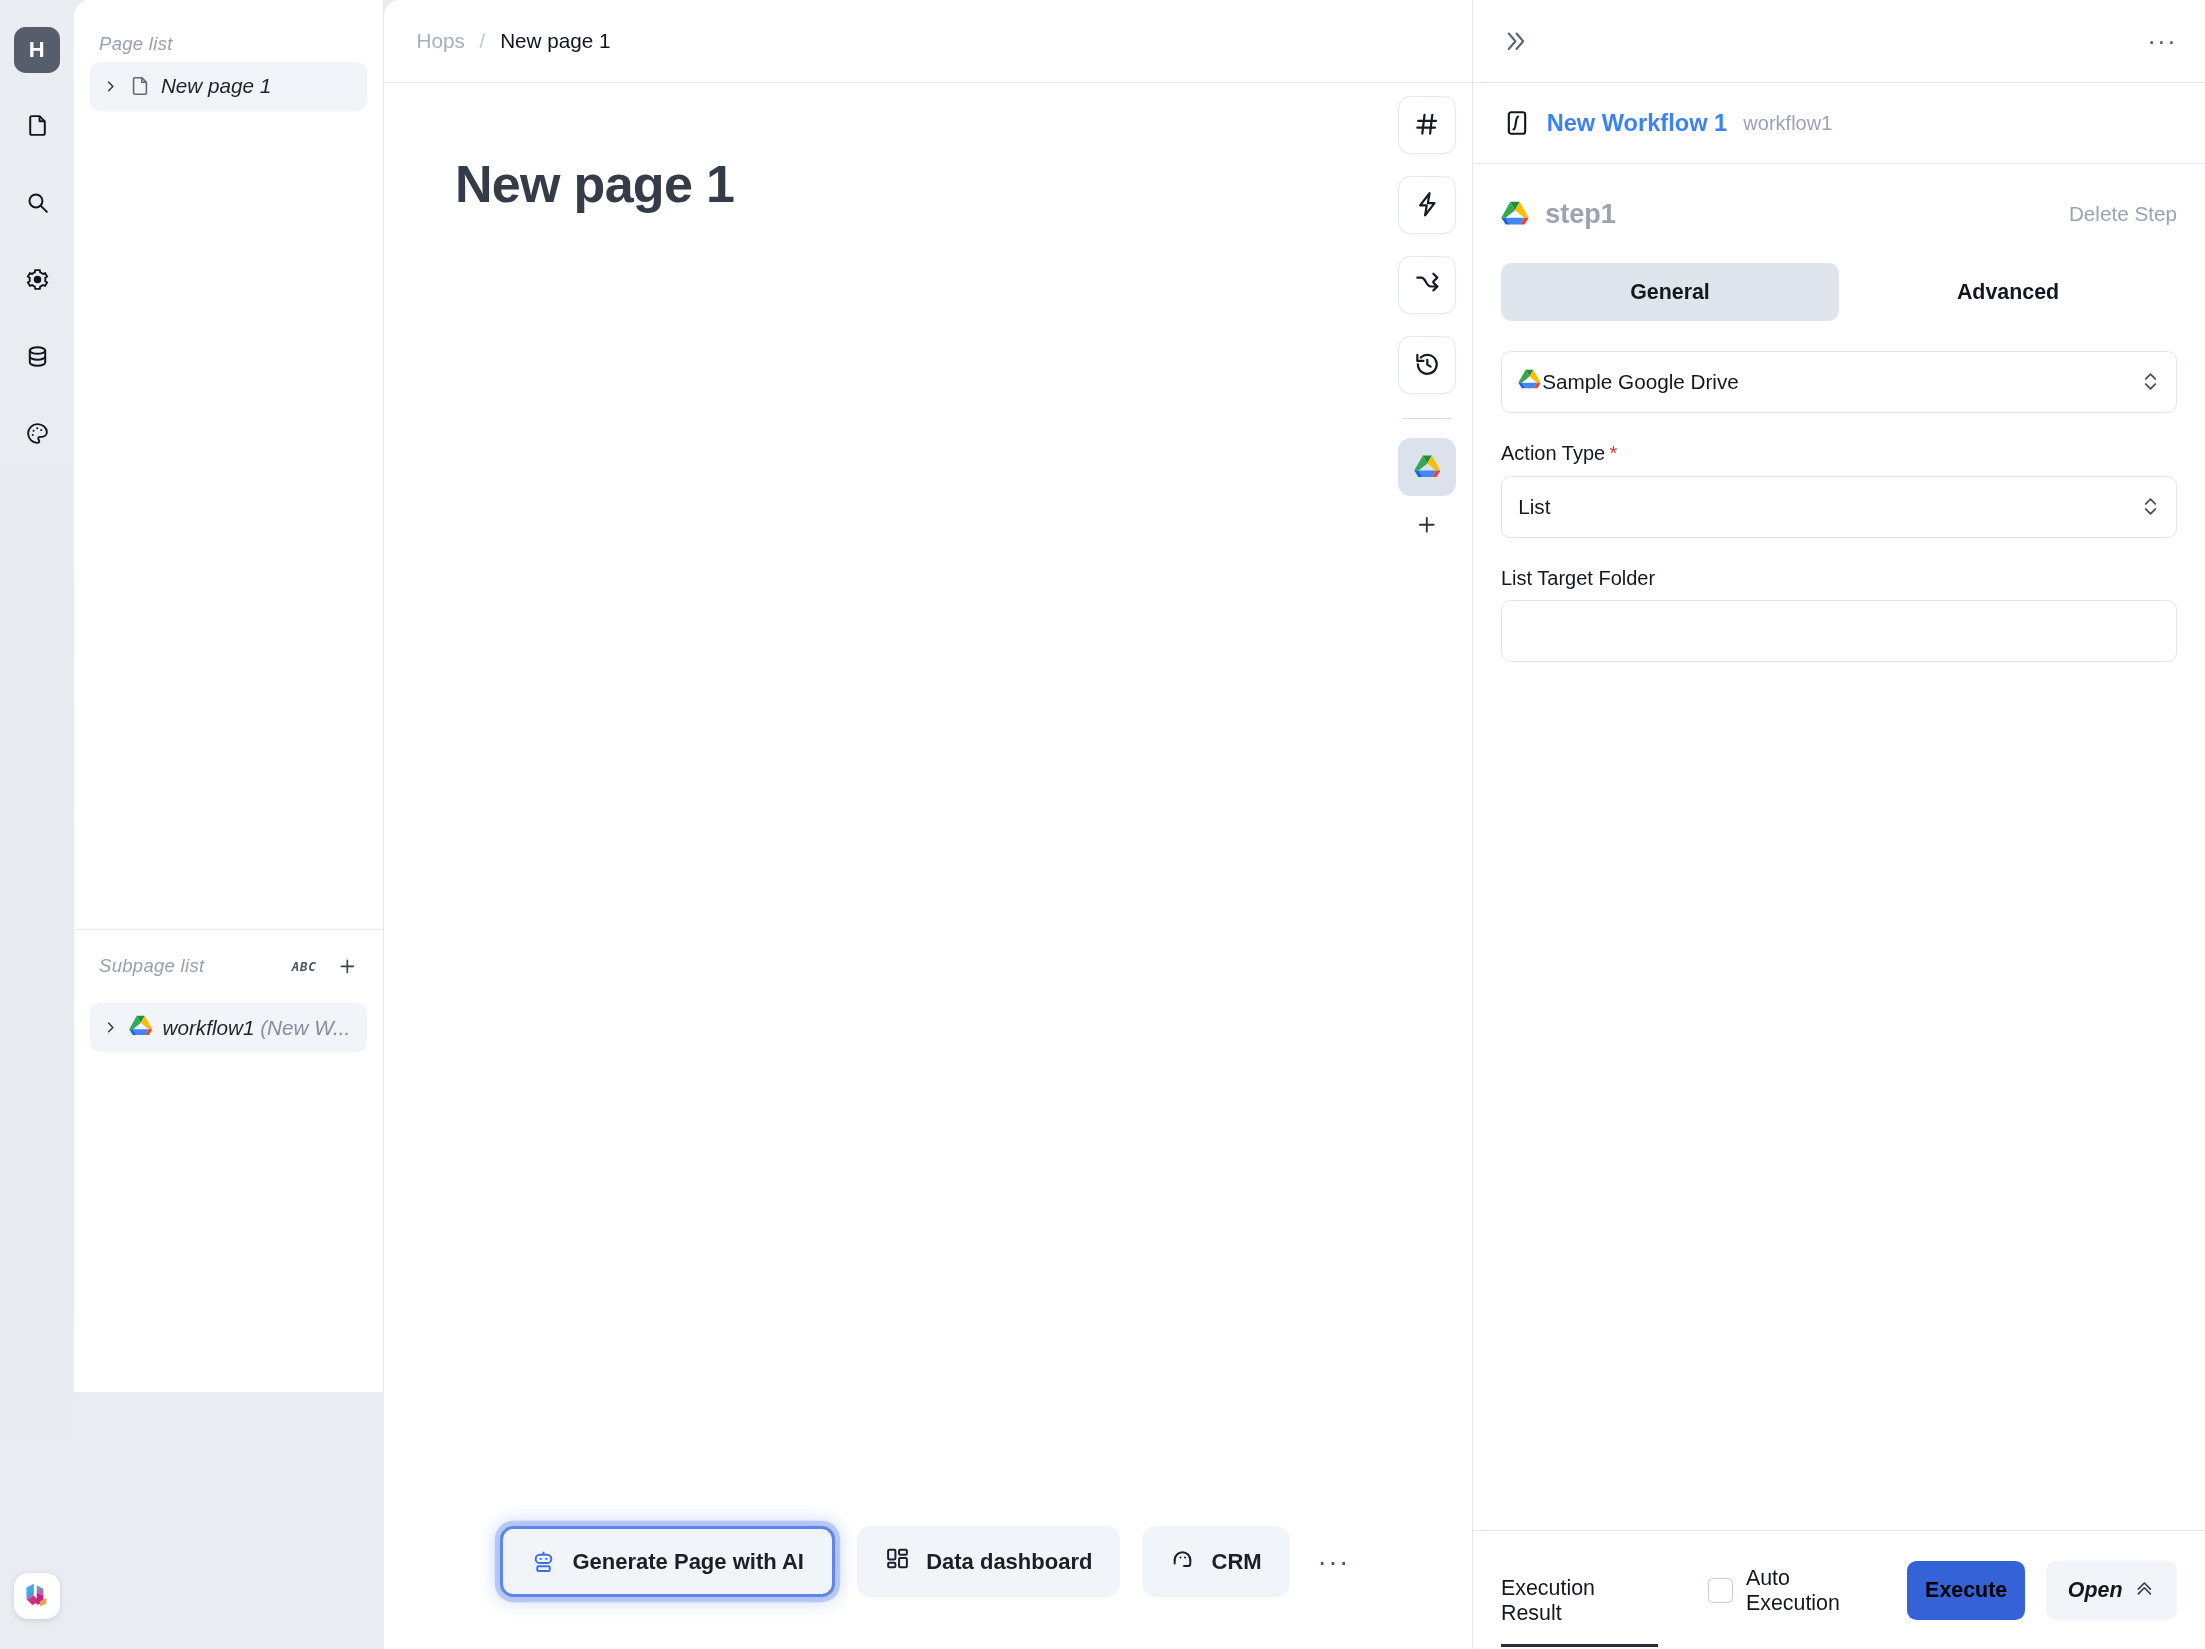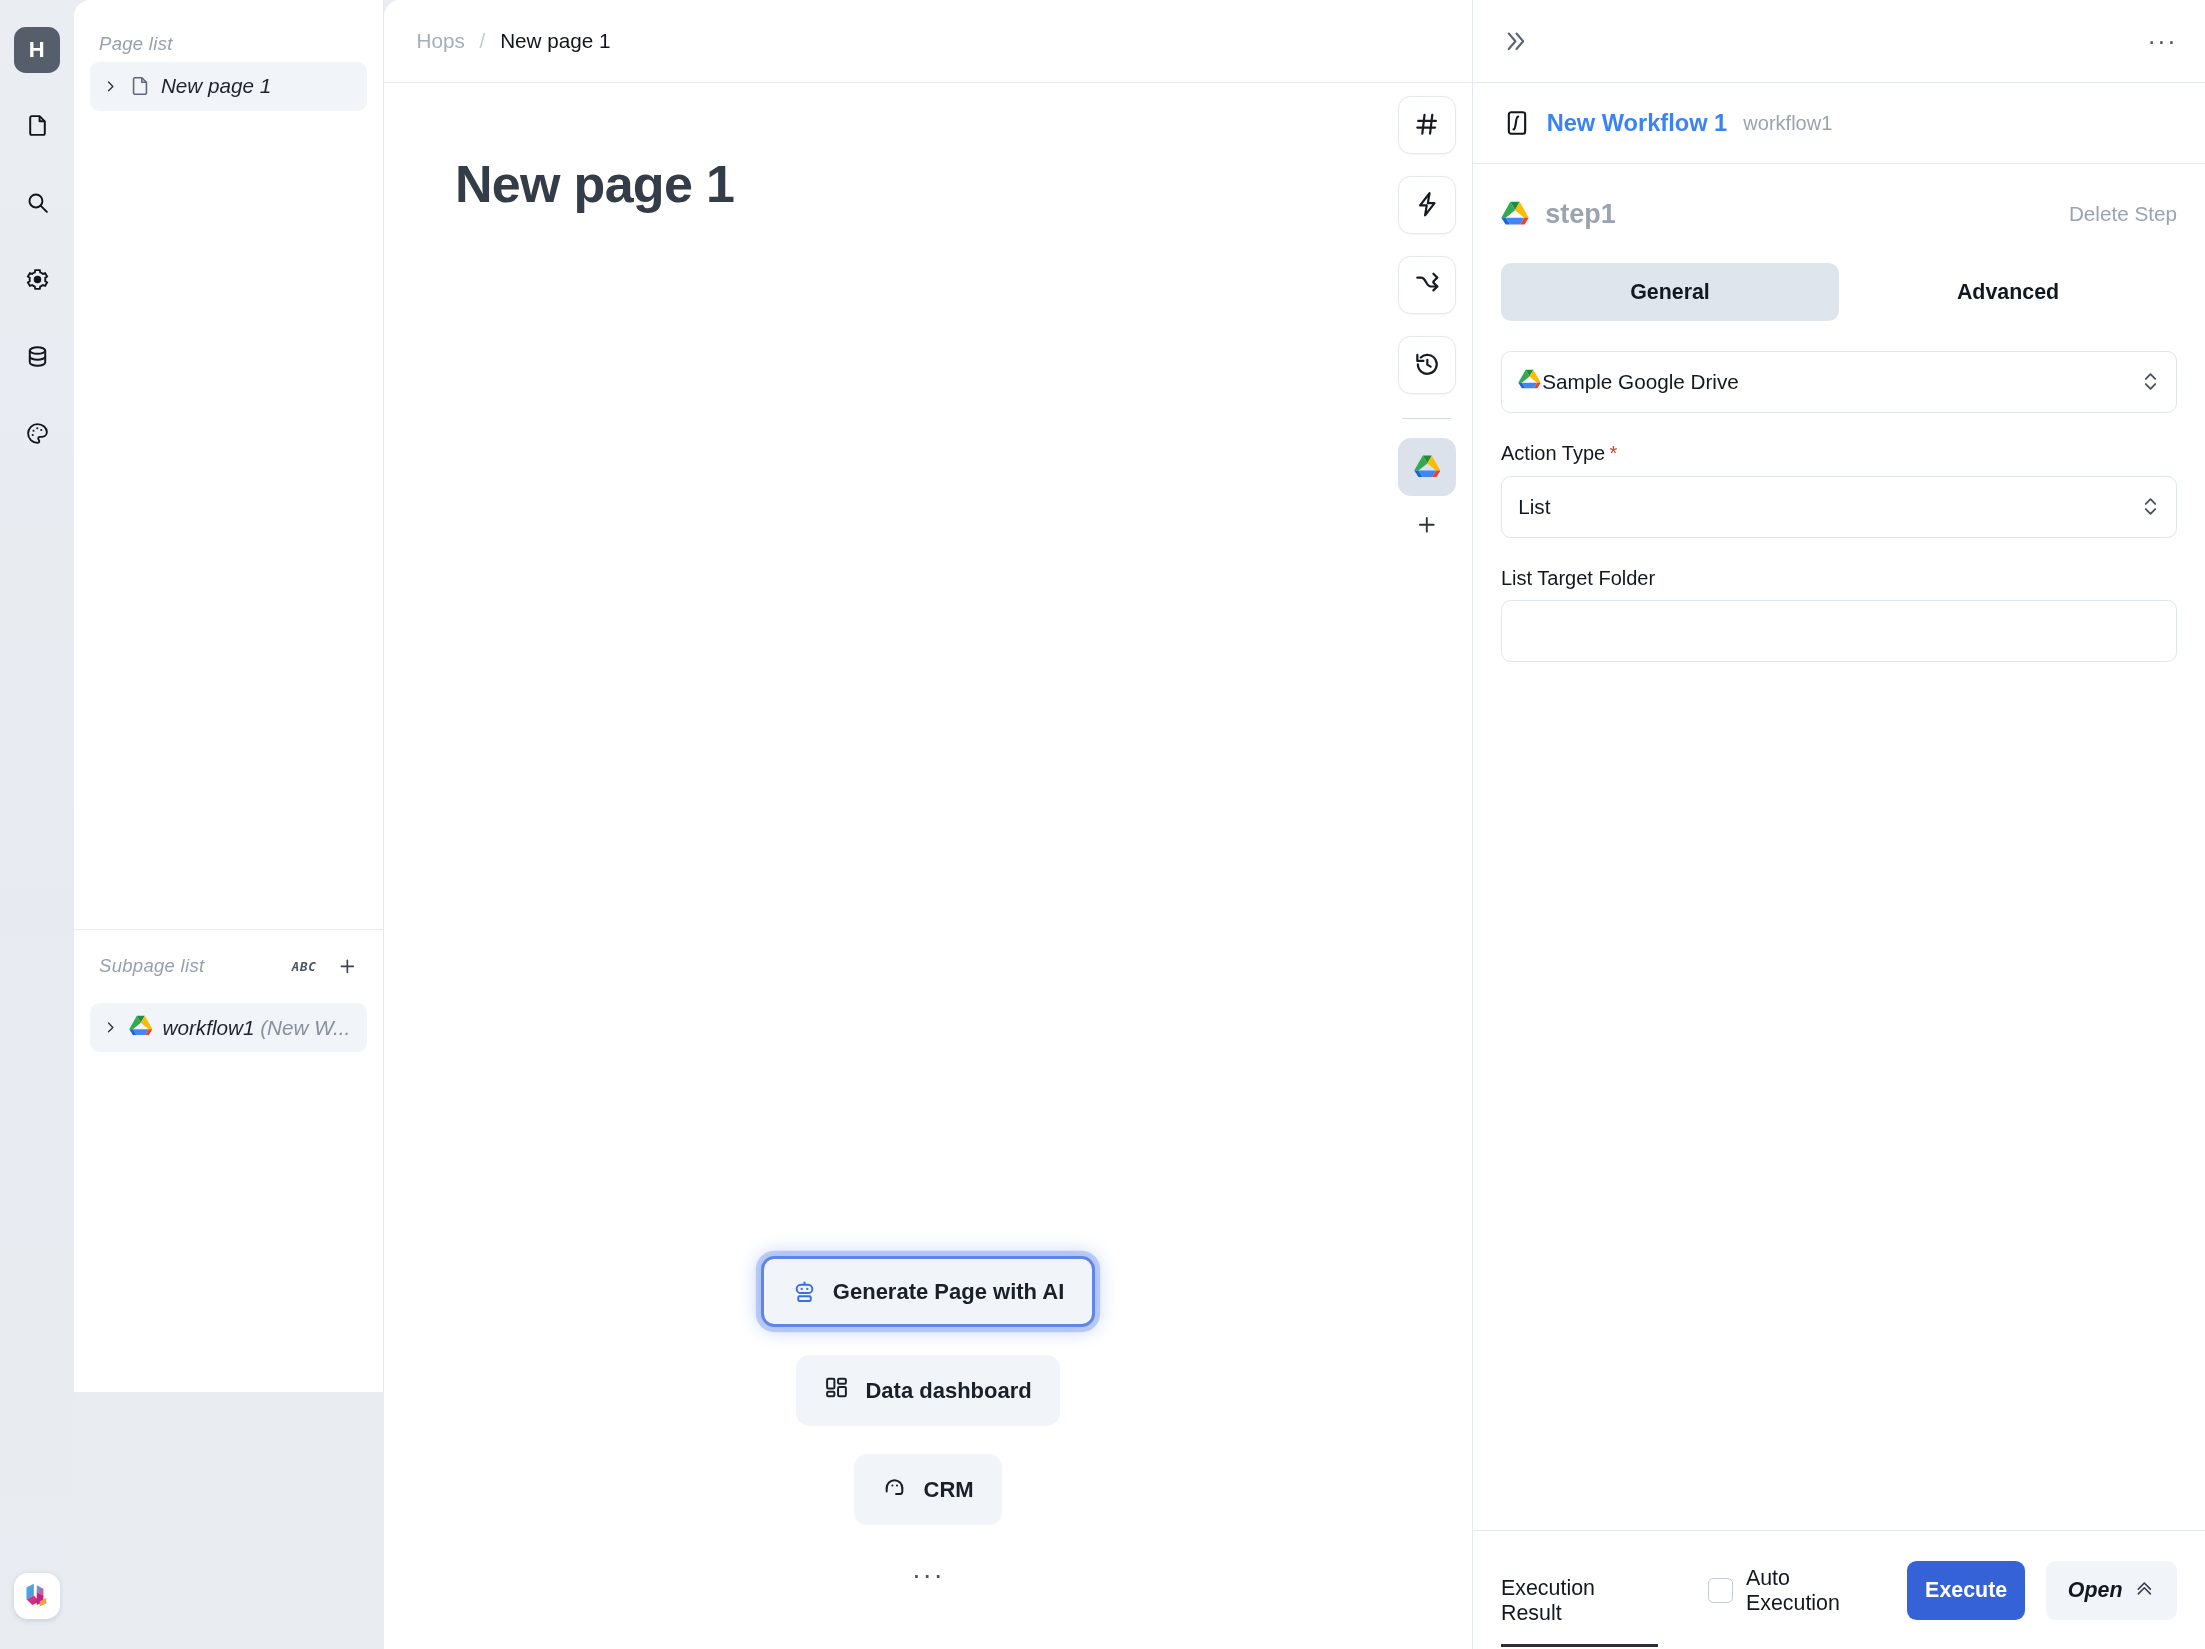--- a/index.html
+++ b/index.html
@@ -124,21 +124,21 @@
   .vt-sep { width: 49px; height: 1.5px; background: #d7dde6; margin: 1.5px 0 19px 0; }
   .vt-btn.active {
     background: #dbe2ec; border-color: #dbe2ec; box-shadow: none; margin-bottom: 10.3px;
   }
   .vt-plus { width: 58px; height: 40px; display: flex; align-items: center; justify-content: center; color: #2c333c; }
   .vt-plus svg { width: 23.6px; height: 23.6px; }
 
   
   .actionbar {
     position: absolute; left: 0; right: 0; bottom: 53px;
-    display: flex; align-items: center; justify-content: center; gap: 28px; flex-direction: column;
+    display: flex; align-items: center; justify-content: center; gap: 22px;
   }
   .act-btn {
     height: 71px; border-radius: 13.3px; background: #f1f4f8;
     display: flex; align-items: center; gap: 16.2px;
     padding: 0 28px; font-size: 22px; font-weight: 600; color: #1a2028;
     white-space: nowrap;
   }
   .act-btn .ai-ico { color: #3b6fe0; display:flex; }
   .act-btn svg { width: 25px; height: 25px; }
   .act-btn.primary {
@@ -208,21 +208,21 @@
   }
   .exec-tab {
     font-size: 21.4px; color: #12181f; padding-bottom: 17.7px;
     border-bottom: 3.7px solid #2b3038; position: relative; top: 21px;
   }
   .auto-exec { margin-left: 29.5px; display: flex; align-items: center; gap: 13.3px; }
   .cbox { width: 25px; height: 25px; border: 1.5px solid #c3cbd6; border-radius: 5.2px; background:#fff; }
   .auto-exec span { font-size: 21.4px; color: #12181f; }
   .btn-exec {
     height: 59px; padding: 0 18px; border-radius: 9.6px;
-    background: #3562d6; color: #ffffff; font-size: 21.4px; font-weight: 600;
+    background: #3562d6; color: #000000; font-size: 21.4px; font-weight: 600;
     display: flex; align-items: center; justify-content: center;
   }
   .btn-open {
     height: 59px; padding: 0 22px; border-radius: 9.6px; background: #f1f4f8;
     display: flex; align-items: center; gap: 11.8px;
     font-size: 21.4px; font-weight: 600; color: #12181f; font-style: italic;
   }
   .btn-open svg { width: 20.7px; height: 20.7px; color: #39414c; }
 </style>
 </head>

